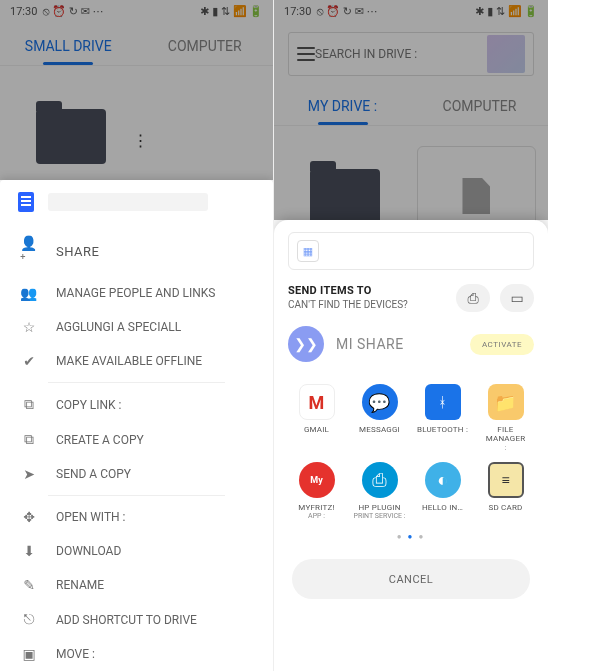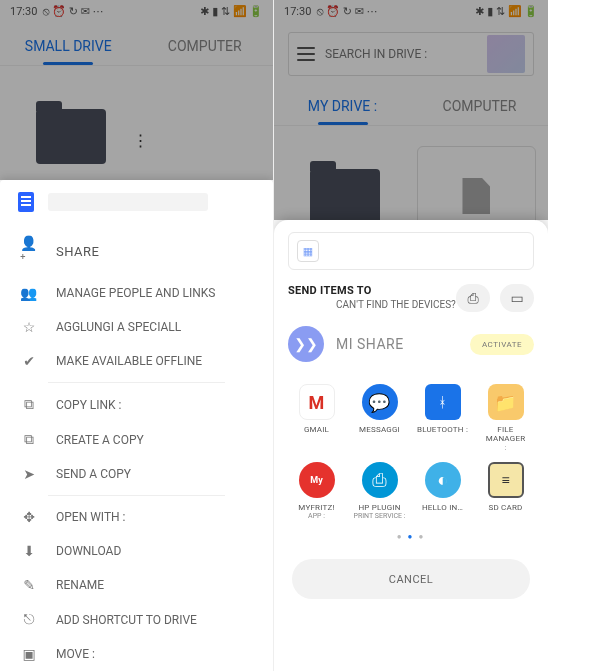--- a/index.html
+++ b/index.html
@@ -33,32 +33,32 @@
   .doc-icon { width: 16px; height: 20px; background: #2962ff; border-radius: 2px; position: relative; }
   .doc-icon::after { content: ""; position: absolute; left: 3px; right: 3px; top: 4px; height: 2px; background: #fff; box-shadow: 0 4px 0 #fff, 0 8px 0 #fff; }
   .title-placeholder { flex: 1; height: 18px; background: #f3f3f3; border-radius: 3px; max-width: 160px; }
   .menu-list { padding: 4px 0; }
   .menu-item { display: flex; align-items: center; padding: 9px 20px; gap: 18px; font-size: 12px; color: #626262; }
   .menu-item.strong { font-size: 13px; color: #555; letter-spacing: 0.5px; }
   .menu-item .ico { width: 18px; display: flex; justify-content: center; color: #777; font-size: 14px; }
   .divider { height: 1px; background: #eee; margin: 4px 48px 4px 48px; }
 
   
-  .search-bar { margin: 10px 14px; height: 44px; border: 1px solid #ddd; border-radius: 3px; display: flex; align-items: center; padding: 0 8px; gap: 10px; background: #fff; }
+  .search-bar { margin: 10px 14px; height: 44px; border: 1px solid #ddd; border-radius: 3px; display: flex; align-items: center; padding: 0 8px; background: #fff; }
   .hamburger { width: 18px; height: 14px; display: flex; flex-direction: column; justify-content: space-between; }
   .hamburger span { height: 2px; background: #555; border-radius: 1px; }
   .search-text { flex: 1; font-size: 12px; color: #777; }
   .avatar { width: 38px; height: 38px; background: linear-gradient(135deg, #d7c7f0, #c7d2f0); border-radius: 2px; }
 
   .right-sheet { position: absolute; left: 0; right: 0; bottom: 0; top: 220px; background: #fff; border-radius: 14px 14px 0 0; box-shadow: 0 -2px 12px rgba(0,0,0,0.2); z-index: 10; padding: 12px 14px 0; }
   .file-chip { width: 100%; height: 38px; border: 1px solid #e8e8e8; border-radius: 6px; display: flex; align-items: center; padding: 0 8px; gap: 10px; }
   .file-chip .sq { width: 22px; height: 22px; border: 1px solid #ddd; border-radius: 4px; display: flex; align-items: center; justify-content: center; color: #7aa0f8; font-size: 11px; }
   .send-row { display: flex; align-items: flex-start; justify-content: space-between; margin-top: 14px; }
   .send-text .t1 { font-size: 11px; font-weight: 700; color: #222; letter-spacing: 0.3px; }
-  .send-text .t2 { font-size: 10px; color: #666; margin-top: 2px; margin-left: 48px; }
+  .send-text .t2 { font-size: 10px; color: #666; margin-top: 2px; }
   .pill-row { display: flex; gap: 10px; }
   .pill { width: 34px; height: 28px; border-radius: 14px; background: #f1f1f1; display: flex; align-items: center; justify-content: center; color: #555; font-size: 14px; }
   .mishare-row { display: flex; align-items: center; justify-content: space-between; margin-top: 14px; }
   .mishare-left { display: flex; align-items: center; gap: 12px; }
   .mishare-circ { width: 36px; height: 36px; border-radius: 50%; background: #8a9cf2; display: flex; align-items: center; justify-content: center; color: #fff; font-size: 14px; }
   .mishare-label { font-size: 14px; color: #888; letter-spacing: 0.5px; }
   .activate-btn { padding: 6px 12px; border-radius: 14px; background: #fef9c3; font-size: 8px; color: #777; letter-spacing: 0.5px; }
   .app-grid { display: grid; grid-template-columns: repeat(4, 1fr); gap: 10px 6px; margin-top: 22px; text-align: center; }
   .app-cell .aico { width: 36px; height: 36px; margin: 0 auto 6px; border-radius: 8px; display: flex; align-items: center; justify-content: center; font-size: 18px; color: #fff; }
   .app-cell .lab { font-size: 8px; color: #555; letter-spacing: 0.2px; line-height: 1.1; }

